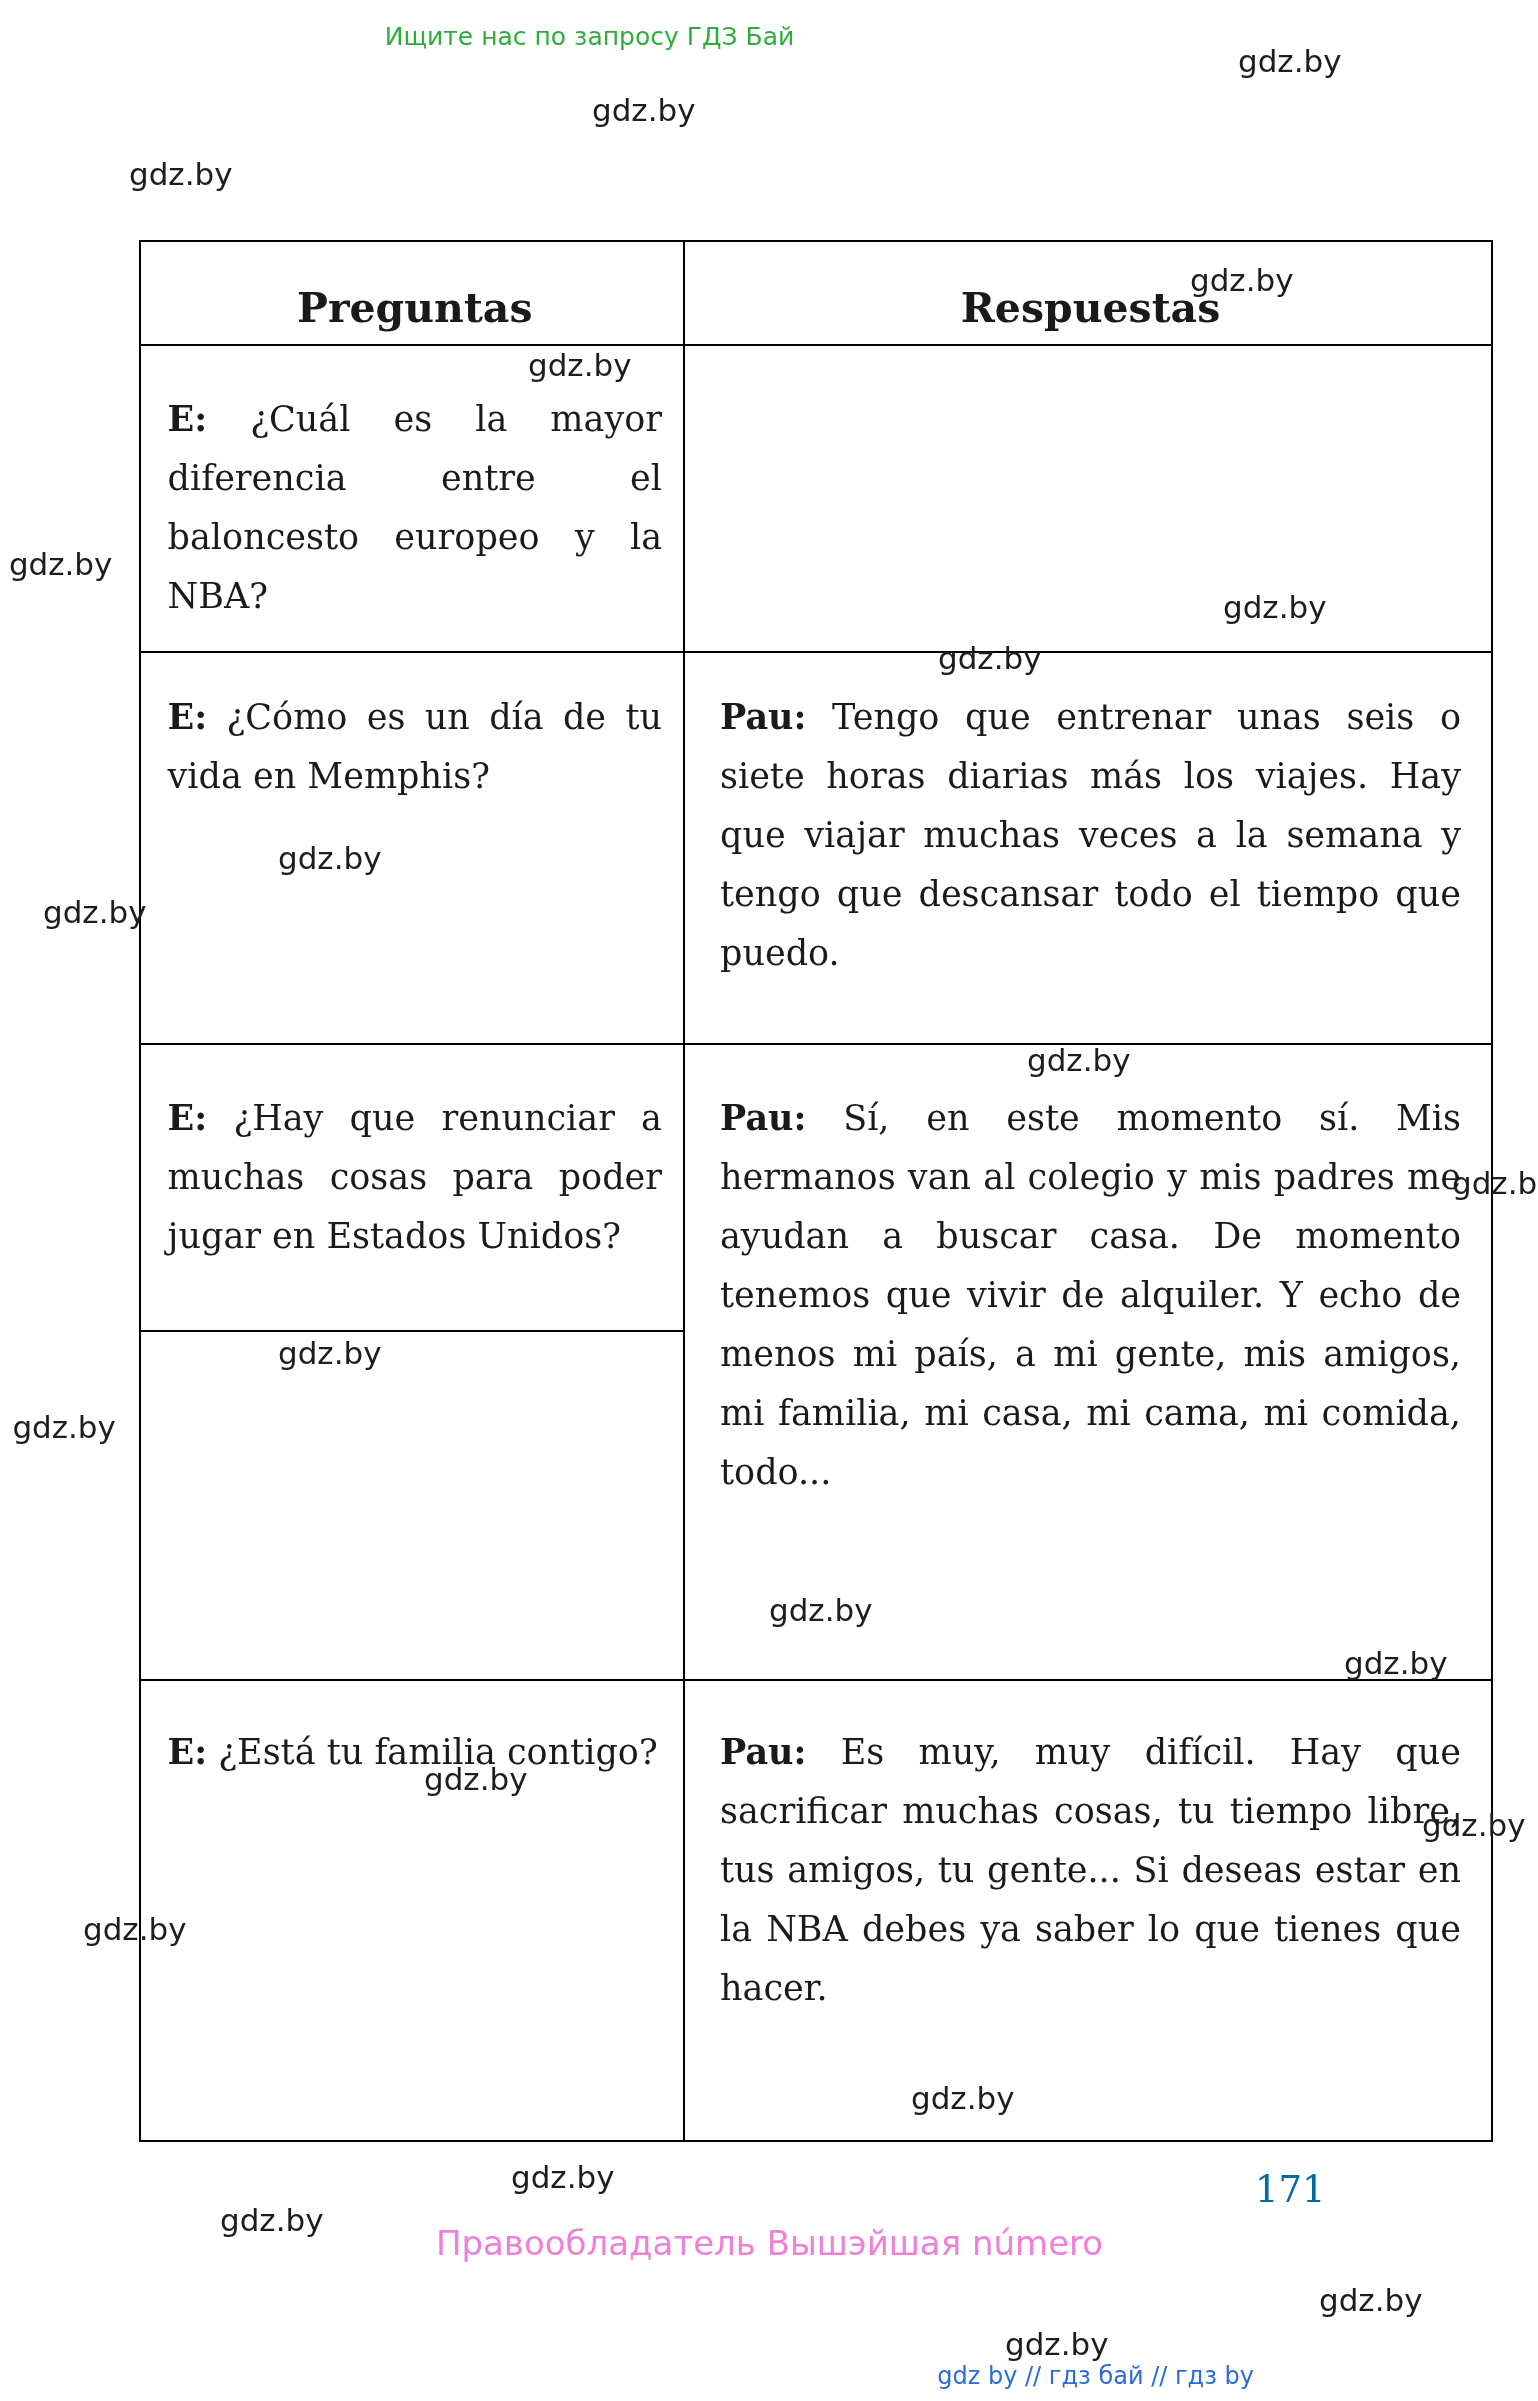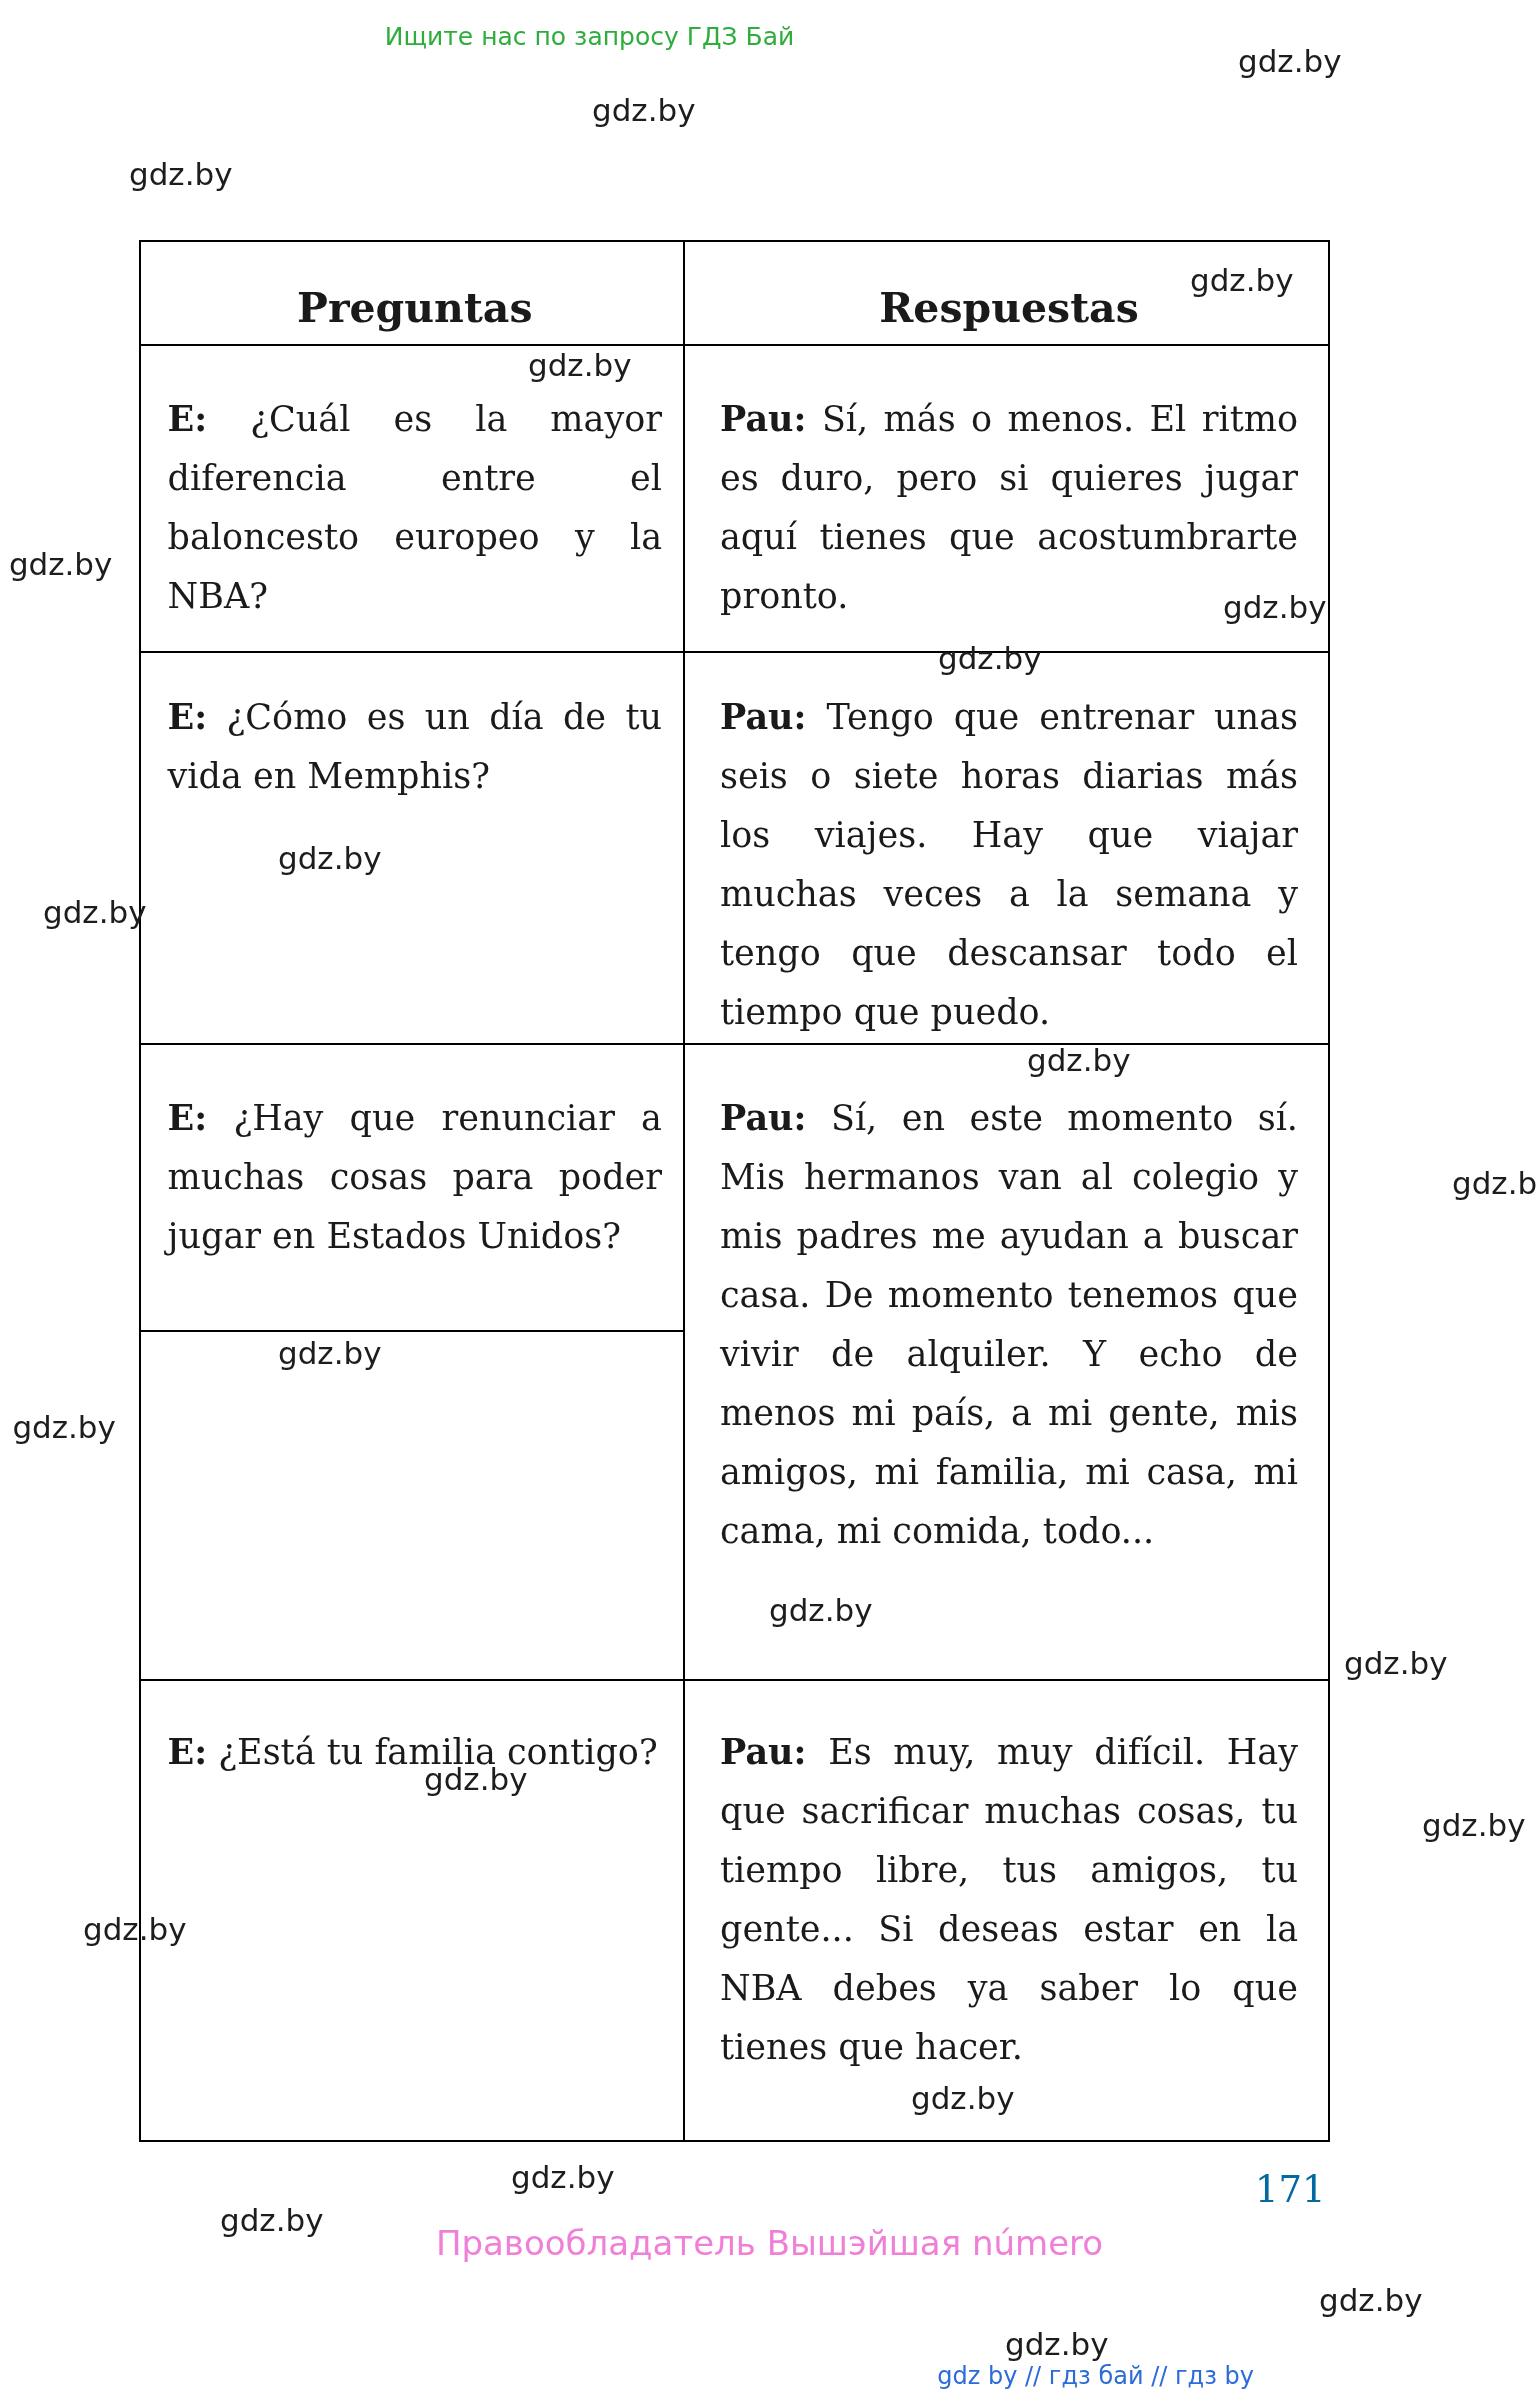--- a/index.html
+++ b/index.html
@@ -13,21 +13,21 @@
   }
   .top-banner {
     position:absolute; top:22px; left:0; width:1179px;
     text-align:center;
     font-family:"DejaVu Sans", sans-serif;
     font-size:25px; color:#2fad3c;
   }
   
   .dialog-table {
     position:absolute; left:139px; top:240px;
-    width:1191px; height:1902px;
+    width:1354px; height:1902px;
     border:2.7px solid #000;
     display:flex; flex-direction:column;
     background:transparent;
     z-index:1;
   }
   .trow { display:flex; border-bottom:2.7px solid #000; }
   .trow:last-child { border-bottom:none; }
   .header-row { height:104px; }
   .header-cell {
     display:flex; align-items:center; justify-content:center;
@@ -84,23 +84,20 @@
 
   <div class="trow header-row">
     <div class="cell-q header-cell">Preguntas</div>
     <div class="cell-a header-cell">Respuestas</div>
   </div>
 
   <div class="trow row-1">
     <div class="cell-q">
       <p class="qtext"><span class="speaker">E:</span> <span>¿Cuál es la mayor diferencia entre el baloncesto europeo y la NBA?</span></p>
     </div>
-    <div class="cell-a">
-      <p class="atext"><span class="speaker">Pau:</span> <span>Sí, más o menos. El ritmo es duro, pero si quieres jugar aquí tienes que acostumbrarte pronto.</span></p>
-    </div>
   </div>
 
   <div class="trow row-2">
     <div class="cell-q">
       <p class="qtext"><span class="speaker">E:</span> <span>¿Cómo es un día de tu vida en Memphis?</span></p>
     </div>
     <div class="cell-a">
       <p class="atext"><span class="speaker">Pau:</span> <span>Tengo que entrenar unas seis o siete horas diarias más los viajes. Hay que viajar muchas veces a la semana y tengo que descansar todo el tiempo que puedo.</span></p>
     </div>
   </div>

